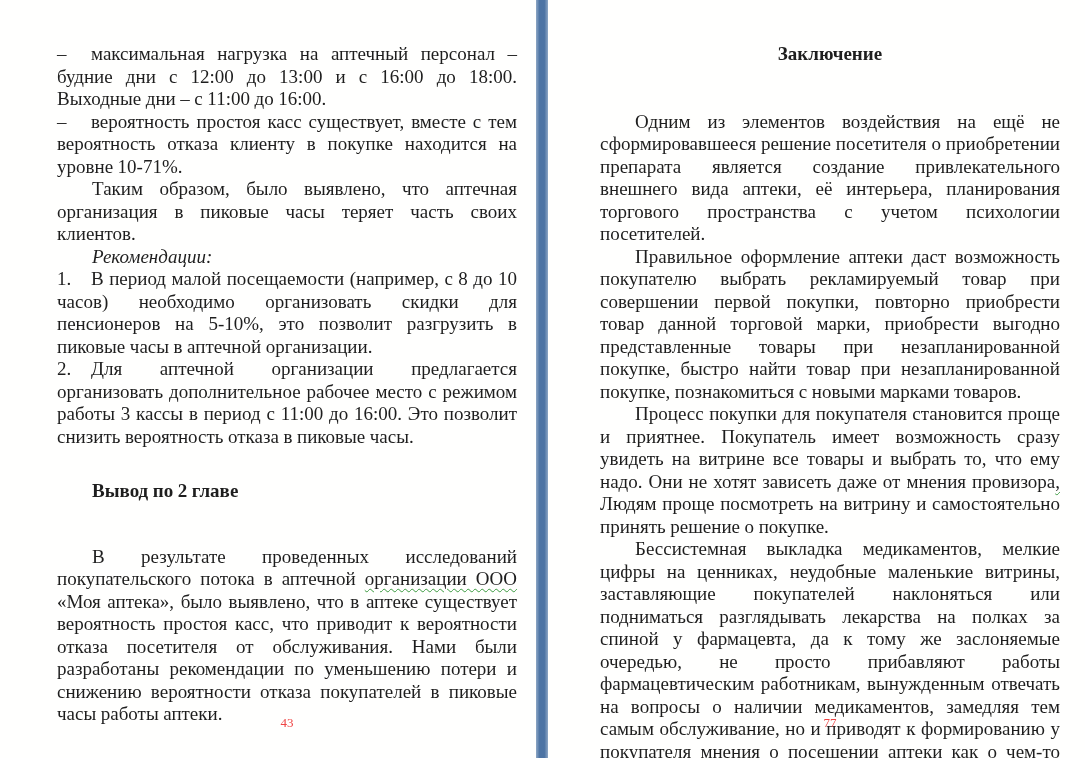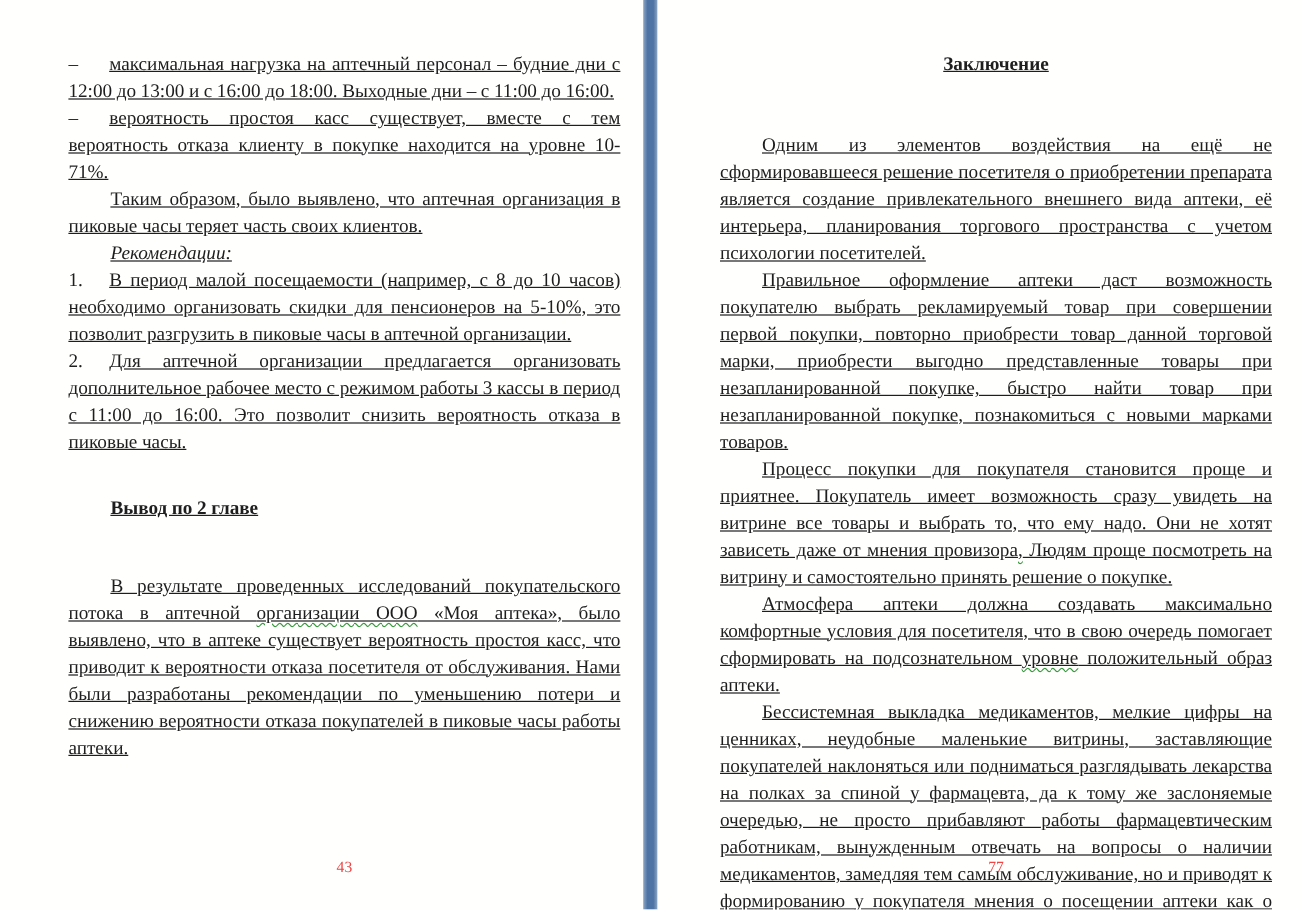--- a/index.html
+++ b/index.html
@@ -20,25 +20,24 @@
   .sheet.right{left:548px;width:644px;}
   .divider{
     position:absolute;left:536px;top:0;width:12px;height:758px;
     background:linear-gradient(90deg,#8ea7c5 0%,#4d74a4 30%,#4d74a4 70%,#93aac7 100%);
   }
   .content{position:absolute;top:43px;}
   .left .content{left:57px;width:460px;}
   .right .content{left:52px;width:460px;}
   p.block{
     margin:0;
-    font-size:16px;
+    font-size:19px;
     line-height:22.5px;
     text-align:justify;
     word-spacing:-0.2px;
-    text-decoration:underline;
   }
   p.indent{text-indent:35px;}
   p.italic{font-style:italic;}
   p.heading{font-weight:bold;}
   p.center{text-align:center;text-indent:0;}
   .marker{display:inline-block;width:34px;}
   .squiggle{
     text-decoration-line:underline;
     text-decoration-style:wavy;
     text-decoration-color:#3a9a3f;
@@ -75,17 +74,16 @@
 
 <div class="divider" style="background: linear-gradient(90deg, rgb(142, 167, 197) 0%, rgb(77, 116, 164) 30%, rgb(77, 116, 164) 70%, rgb(142, 167, 197) 100%);"></div>
 
 <div class="sheet right">
   <div class="content">
       <p class="block heading center"><span>Заключение</span></p>
       <div class="spacer" style="height: 45px;"></div>
       <p class="block para indent"><span>Одним из элементов воздействия на  ещё не сформировавшееся решение посетителя о приобретении препарата является создание привлекательного внешнего вида аптеки, её интерьера, планирования торгового пространства с учетом психологии посетителей.</span></p>
       <p class="block para indent"><span>Правильное оформление аптеки даст возможность покупателю выбрать рекламируемый товар при совершении первой покупки, повторно приобрести товар данной торговой марки, приобрести выгодно представленные товары при незапланированной покупке, быстро найти товар при незапланированной покупке, познакомиться с новыми марками товаров.</span></p>
       <p class="block para indent"><span>Процесс покупки для покупателя становится проще и приятнее. Покупатель имеет возможность сразу увидеть на витрине все товары и выбрать то, что ему надо. Они не хотят зависеть даже от мнения провизора</span><span class="squiggle">,</span><span> Людям проще посмотреть на витрину и самостоятельно принять решение о покупке.</span></p>
-      <p class="block para indent"><span>Атмосфера аптеки должна создавать максимально комфортные условия для посетителя, что в свою очередь помогает сформировать на подсознательном </span><span class="squiggle">уровне</span><span> положительный образ аптеки.</span></p>
       <p class="block para indent"><span>Бессистемная выкладка медикаментов, мелкие цифры на ценниках, неудобные маленькие витрины, заставляющие покупателей наклоняться или подниматься разглядывать лекарства на полках за спиной у фармацевта, да к тому же заслоняемые очередью, не просто прибавляют работы фармацевтическим работникам, вынужденным отвечать на вопросы о наличии медикаментов, замедляя тем самым обслуживание, но и приводят к формированию у покупателя мнения о посещении аптеки как о чем-то неприятном, отнимающие много времени. Это отталкивает покупателя от возможного посещения аптеки, а иногда вынуждает покупателя уйти.</span></p>
     </div>
   <div class="pagenum">77</div>
 </div>
 
 </body></html>

